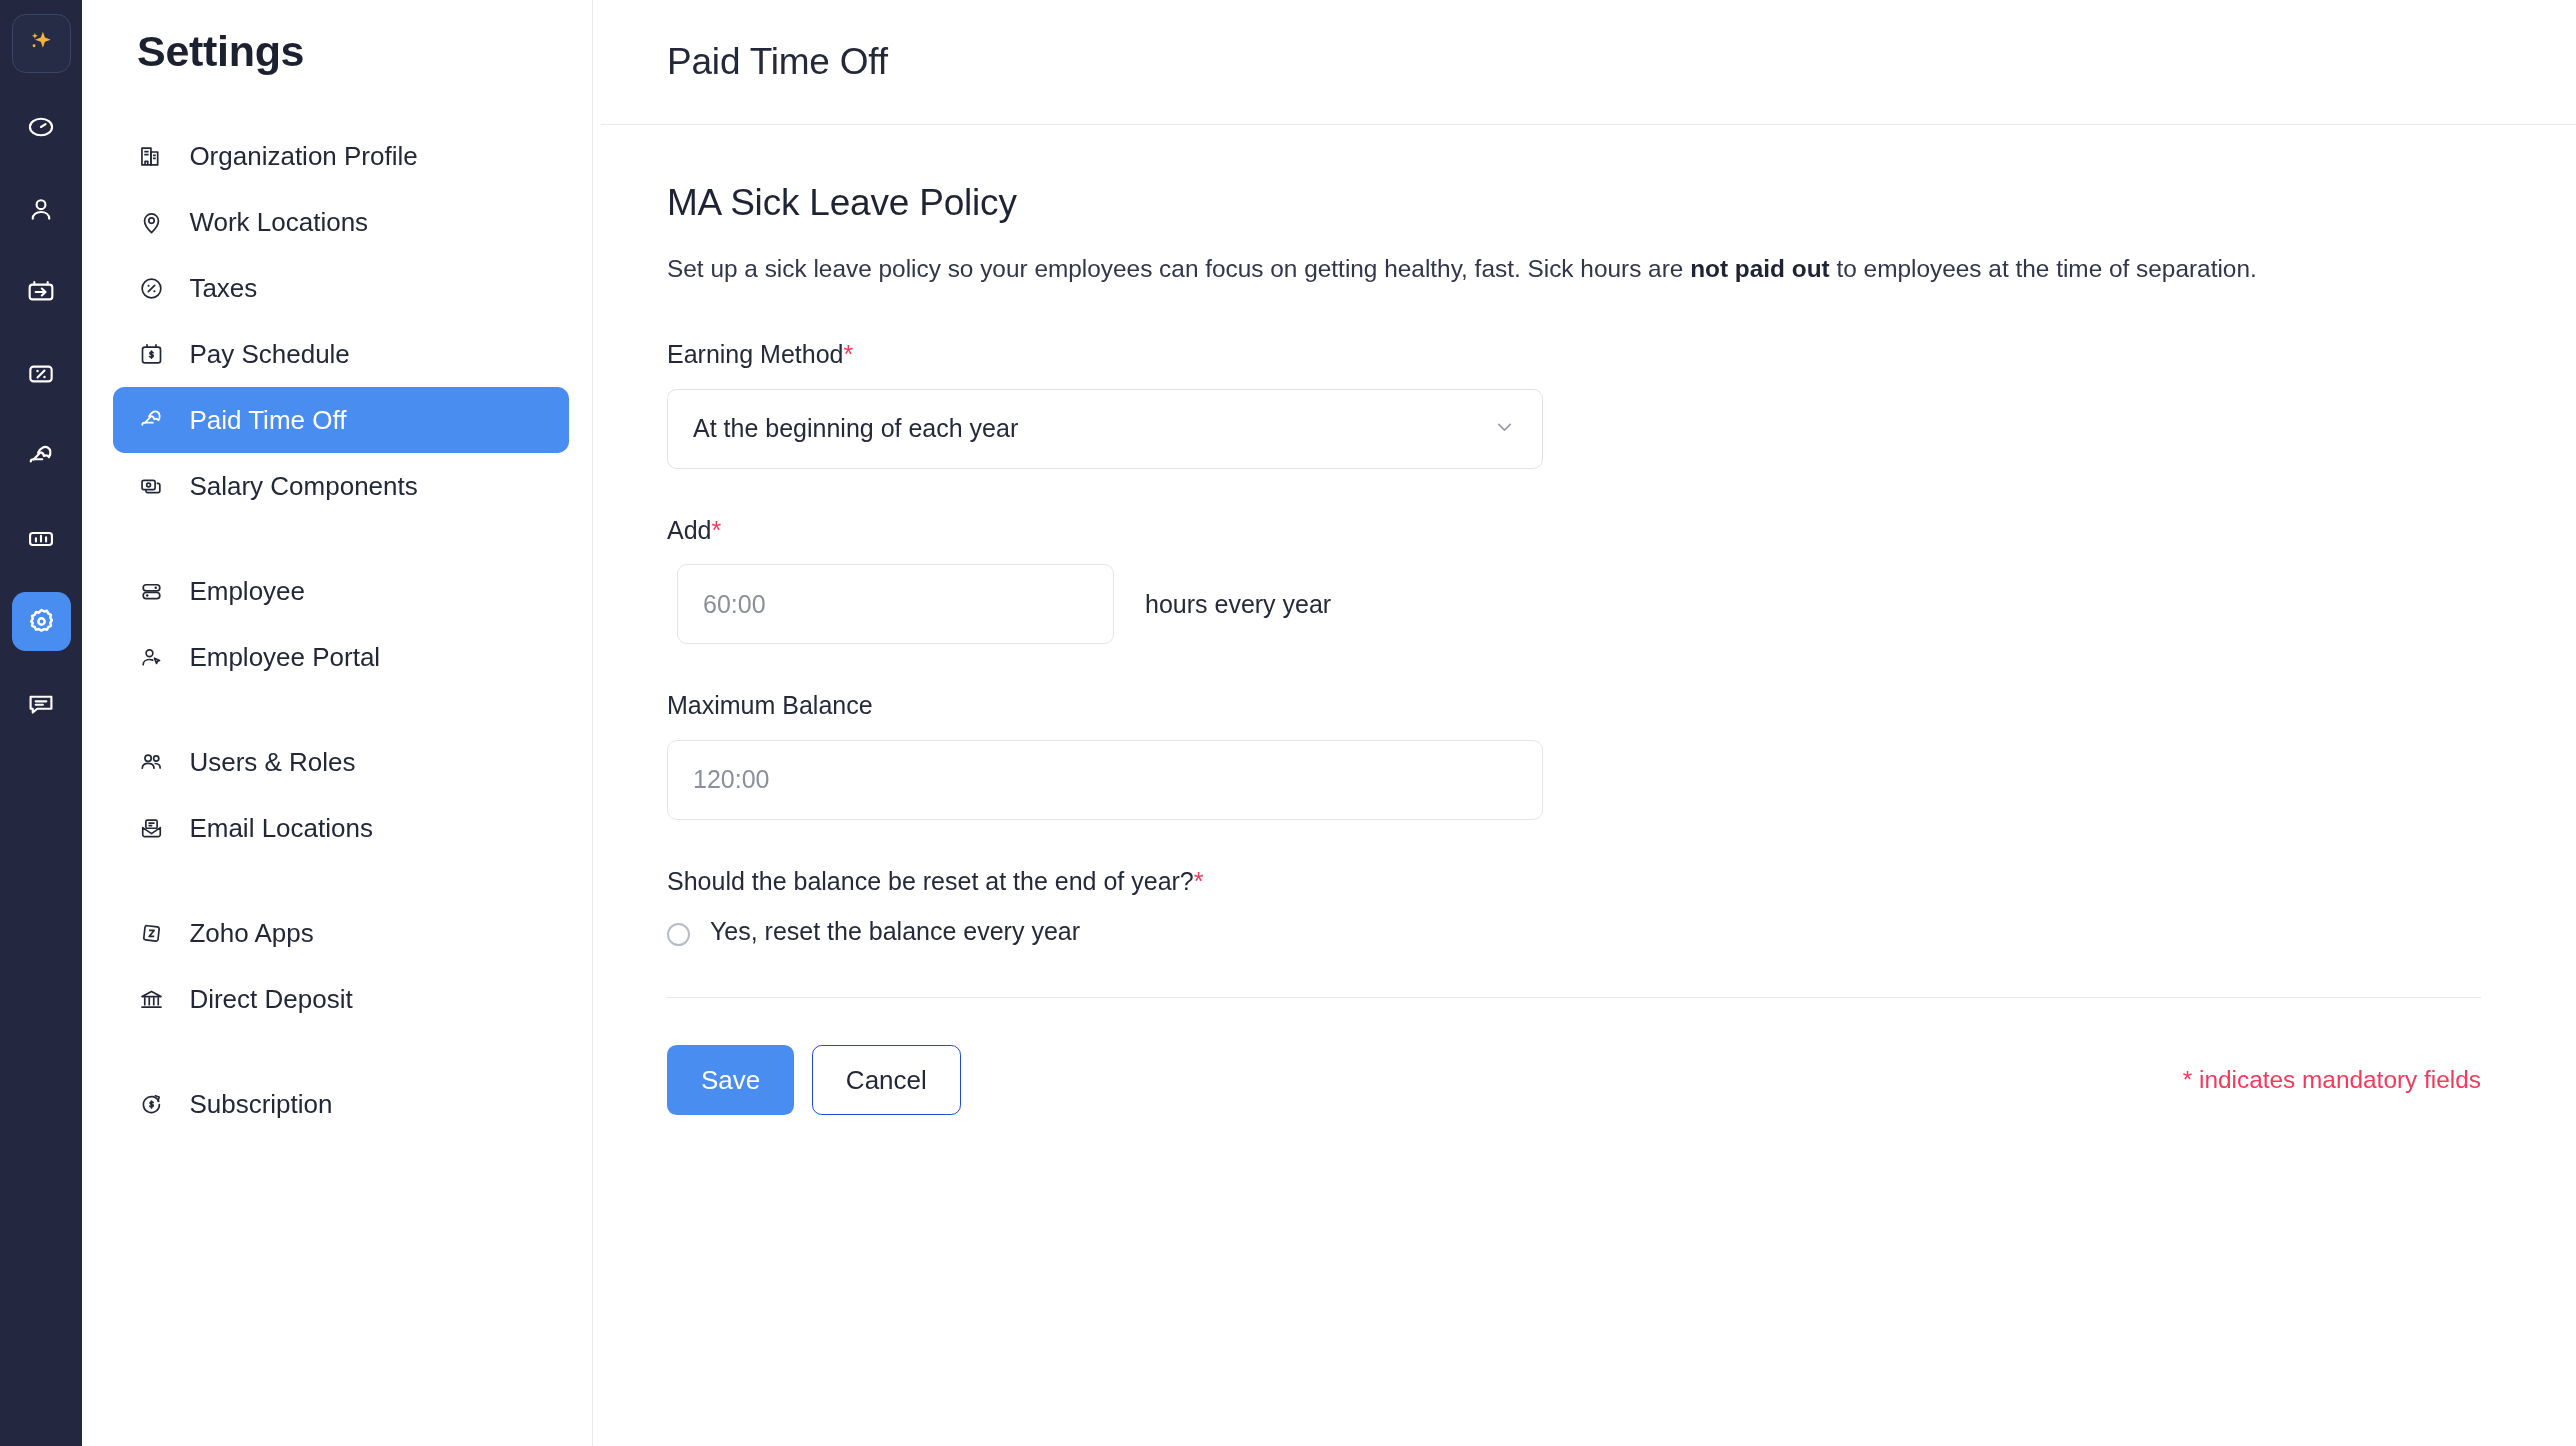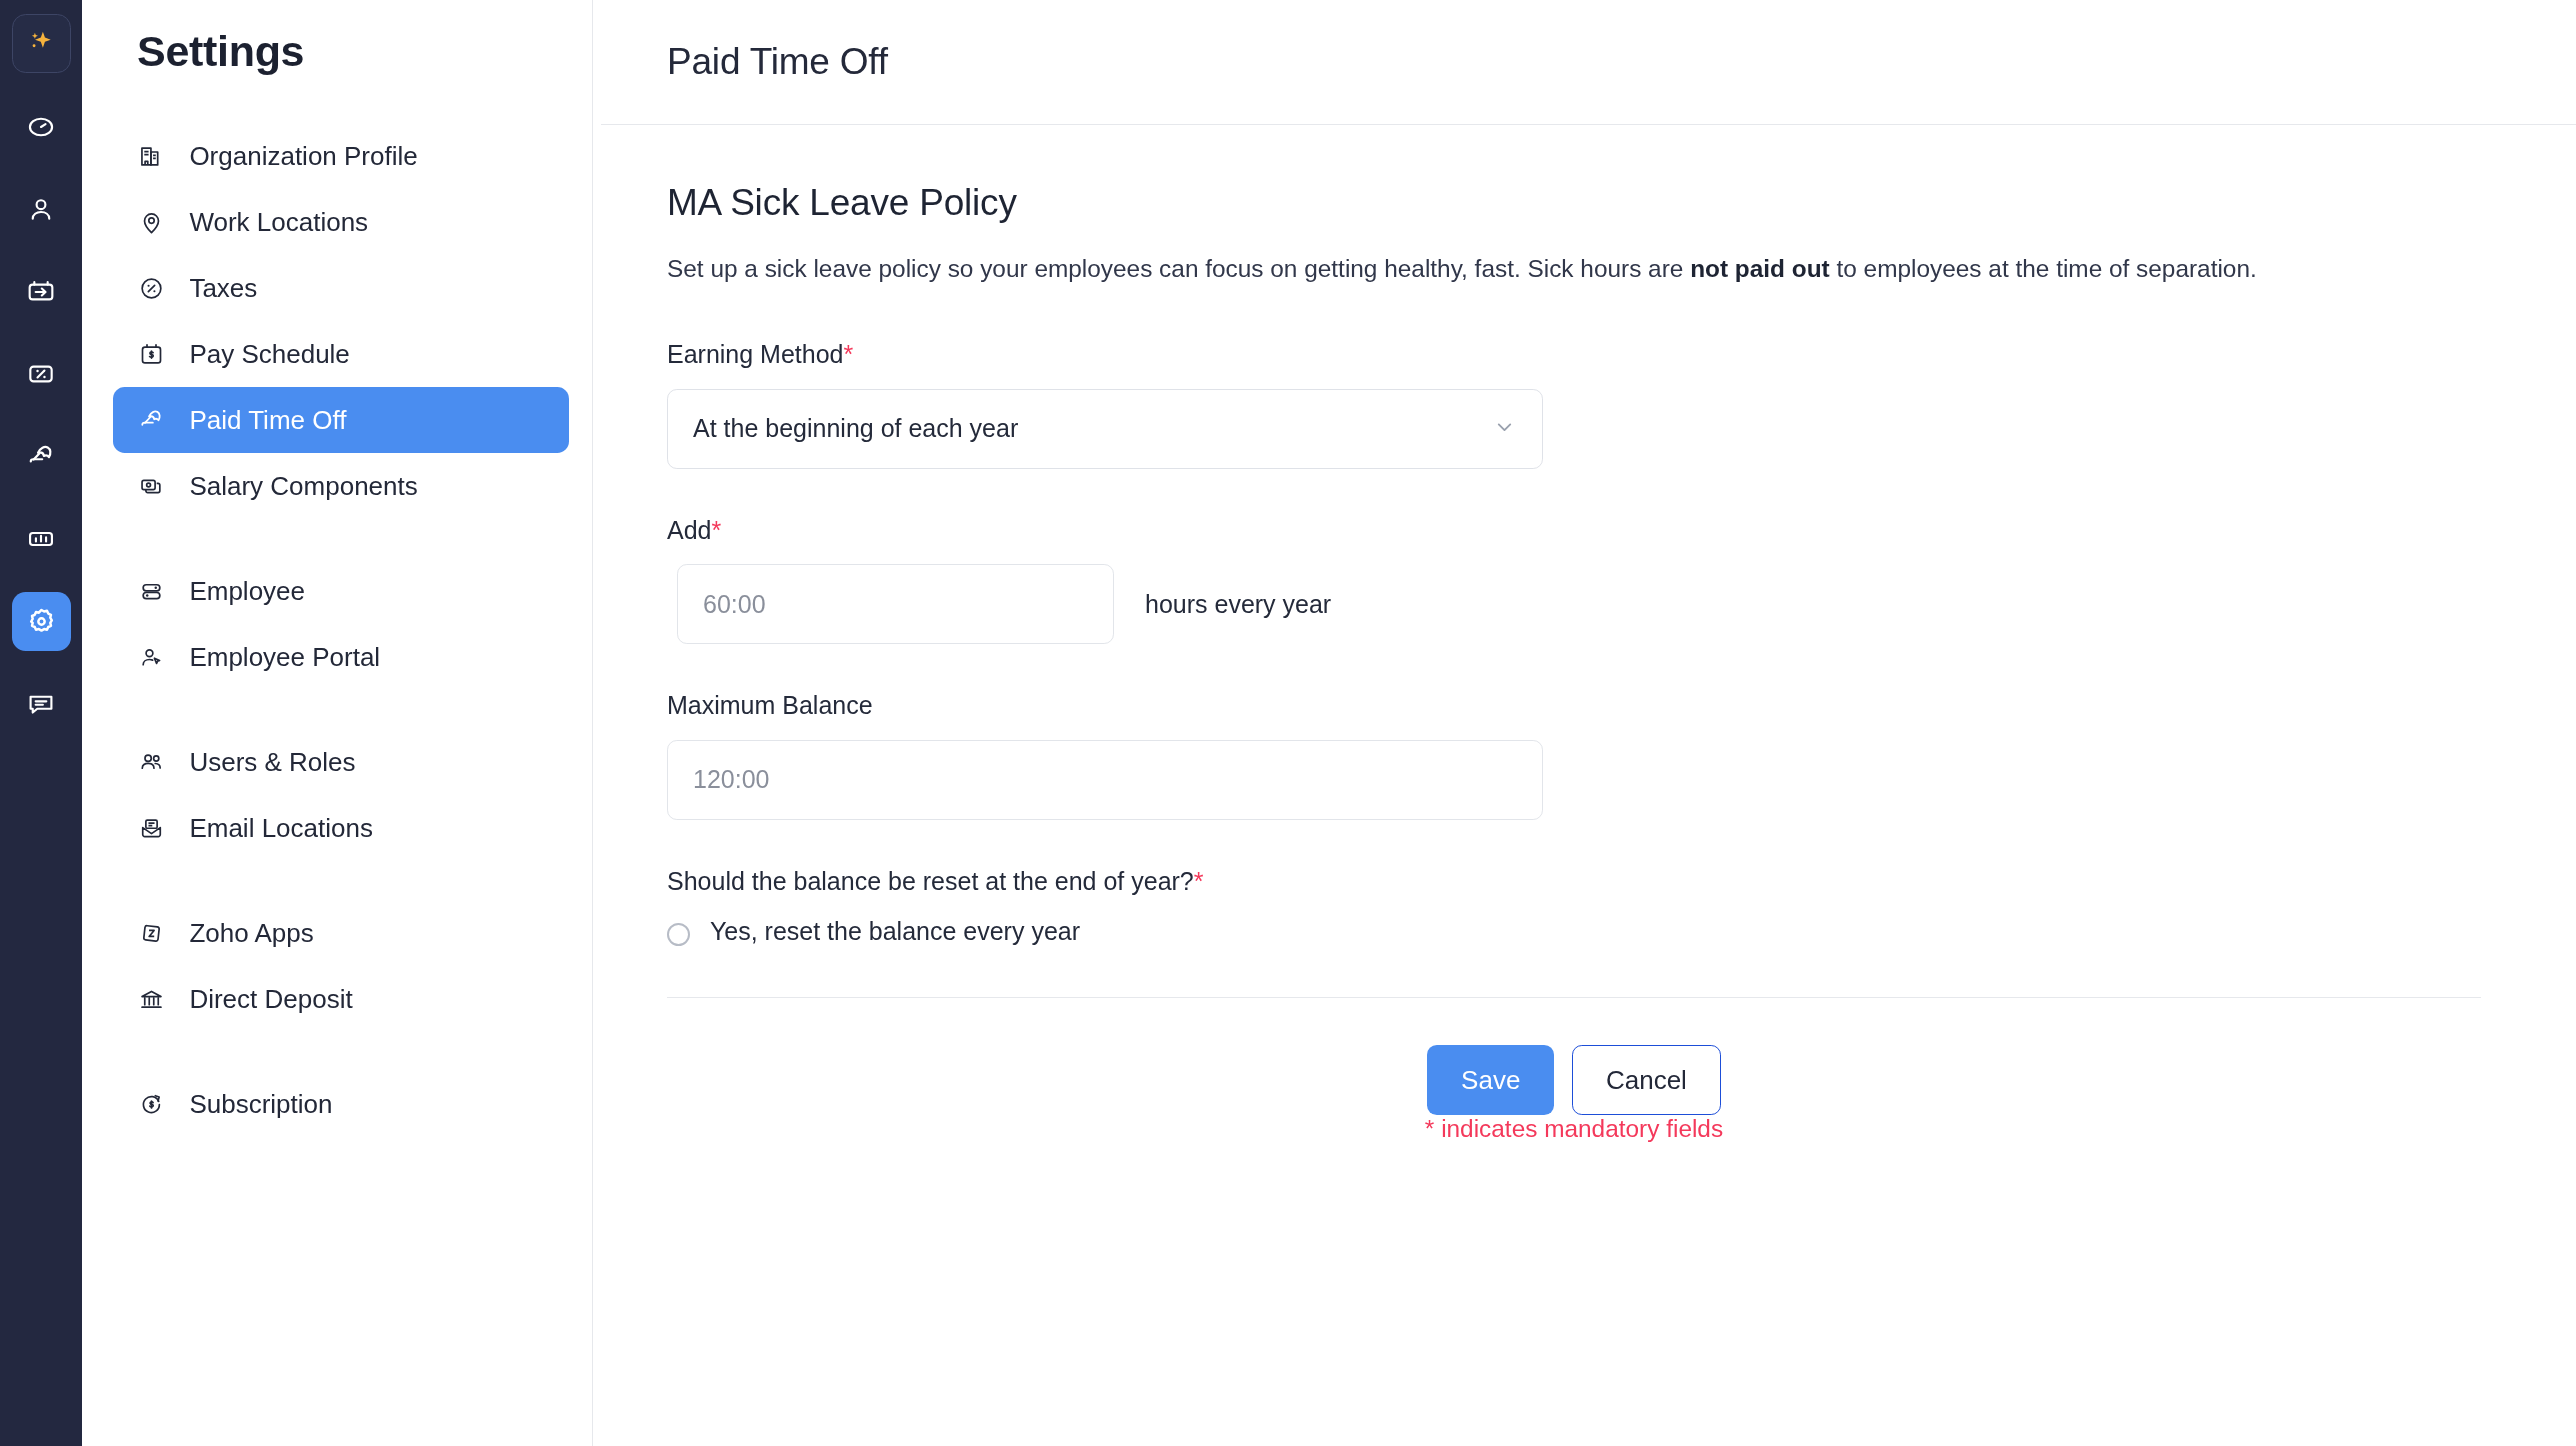--- a/index.html
+++ b/index.html
@@ -135,21 +135,21 @@
   .radio.checked { border-color: #1877f2; background: #1877f2; }
   .radio.checked::after {
     content: ""; width: 8.8px; height: 8.8px; border-radius: 50%; background: #fff;
   }
   .radio-label { font-size: 25px; color: #242a3a; }
 
   .divider { height: 1px; background: #e6e8ec; margin: 51px 0 0 0; width: 1814px; }
 
   .actions-row {
     display: flex; align-items: center; justify-content: space-between;
-    width: 1814px; margin-top: 47px; flex-direction: column;
+    width: 1814px; margin-top: 47px;
   }
   .btn-group { display: flex; align-items: center; gap: 17.6px; }
   .btn {
     height: 70px; padding: 0 33px; border-radius: 9.8px;
     font-size: 26px; display: flex; align-items: center; justify-content: center;
     cursor: pointer; border: 1px solid transparent;
   }
   .btn-primary { background: #4a8df0; color: #ffffff; }
   .btn-secondary { background: #ffffff; color: #232838; border: 1px solid #1d4ed8; }
   .mandatory-note { font-size: 24.4px; color: #f4395b; }

